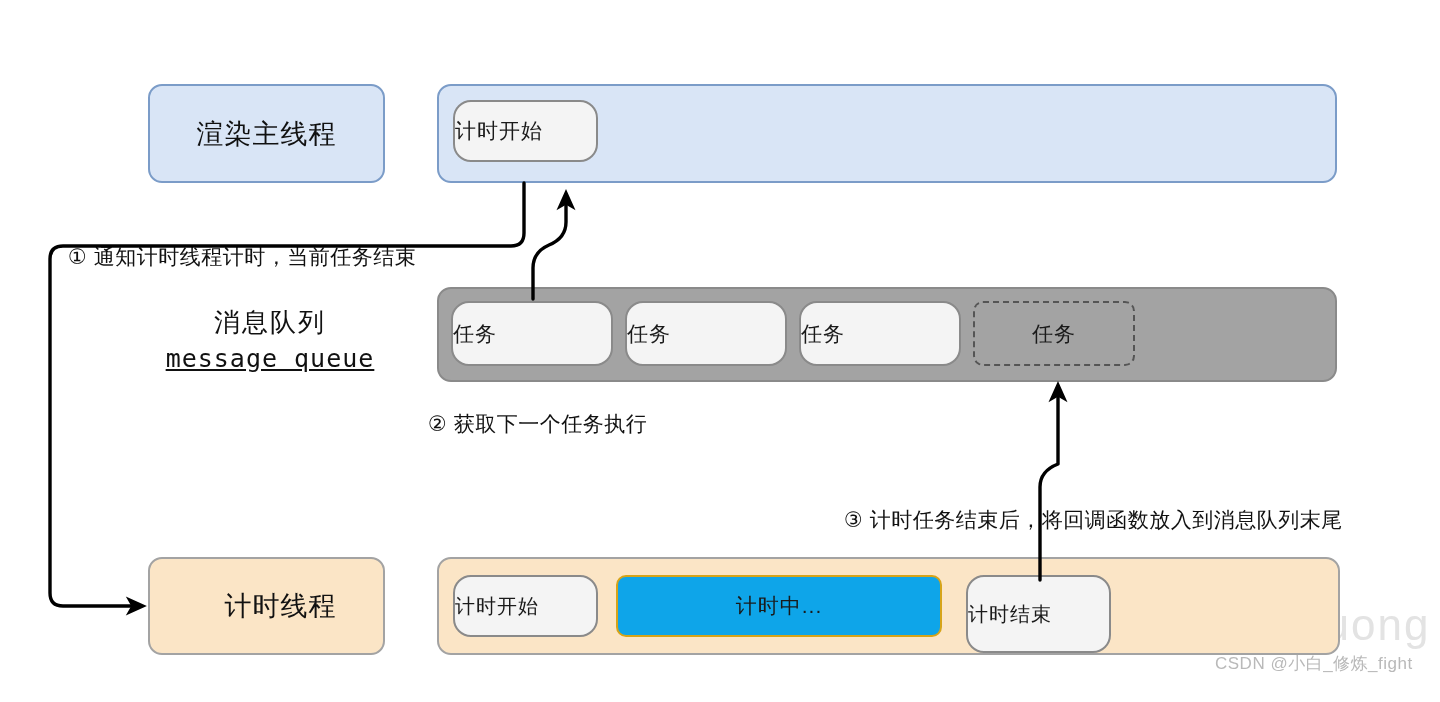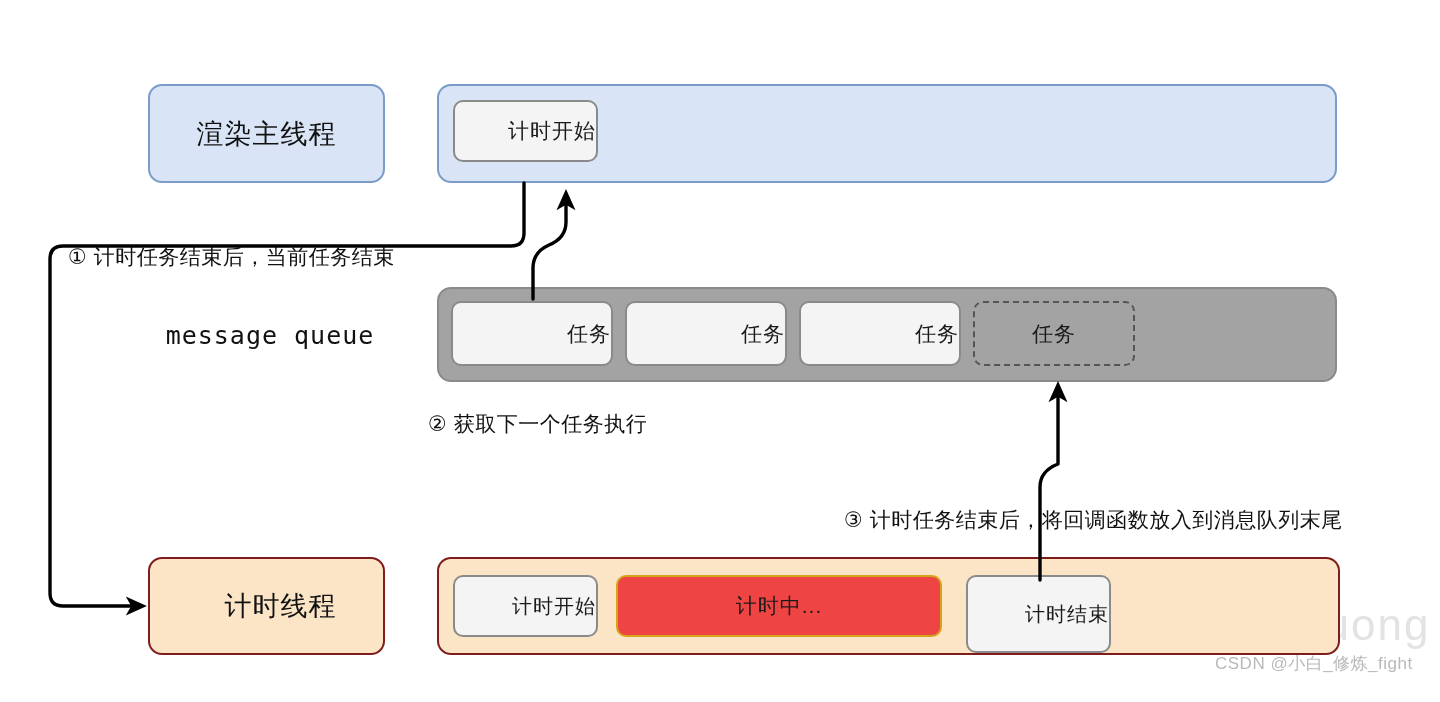--- a/index.html
+++ b/index.html
@@ -21,55 +21,55 @@
 
   
   .lane-blue {
     background: #d9e5f6;
     border: 2px solid #7b9cc8;
     border-radius: 14px;
     box-sizing: border-box;
   }
   .lane-orange {
     background: #fbe5c6;
-    border: 2px solid #7f1d1d;
+    border: 2px solid #a3a3a3;
     border-radius: 14px;
     box-sizing: border-box;
     padding-left: 28px;
   }
   .lane-gray {
     background: #a3a3a3;
     border: 2px solid #8a8a8a;
     border-radius: 14px;
     box-sizing: border-box;
   }
 
   
   .chip {
     background: #f4f4f4;
     border: 2px solid #8a8a8a;
-    border-radius: 10px;
-    box-sizing: border-box;
-    display: flex;
-    align-items: center;
-    justify-content: flex-end;
+    border-radius: 18px;
+    box-sizing: border-box;
+    display: flex;
+    align-items: center;
+    justify-content: flex-start;
     color: #1a1a1a;
   }
   .chip-dashed {
     background: transparent;
     border: 2px dashed #555555;
     border-radius: 10px;
     box-sizing: border-box;
     display: flex;
     align-items: center;
     justify-content: center;
     color: #1a1a1a;
   }
   .chip-orange {
-    background: #ef4444;
+    background: #0ea5e9;
     border: 2px solid #d6a419;
     border-radius: 10px;
     box-sizing: border-box;
     display: flex;
     align-items: center;
     justify-content: center;
     color: #1a1a1a;
   }
 
   
@@ -145,24 +145,25 @@
   <div class="abs lane-blue" style="left:148px; top:84px; width:237px; height:99px;">
     <div class="lane-title">渲染主线程</div>
   </div>
 
   <div class="abs lane-blue" style="left:437px; top:84px; width:900px; height:99px;">
     <div class="abs chip" style="left:14px; top:14px; width:145px; height:62px;">
       <span class="chip-text">计时开始</span>
     </div>
   </div>
 
-  <div class="abs note" style="left:68px; top:243px;">① 计时任务结束后，当前任务结束</div>
+  <div class="abs note" style="left:68px; top:243px;">① 通知计时线程计时，当前任务结束</div>
 
   <div class="abs" style="left:120px; top:305px; width:300px;">
-    <div class="queue-label-en" style="margin-top:16px;">message queue</div>
+    <div class="queue-label-cn">消息队列</div>
+    <div class="queue-label-en" style="margin-top:4px;text-decoration:underline;">message queue</div>
   </div>
 
   <div class="abs lane-gray" style="left:437px; top:287px; width:900px; height:95px;">
     <div class="abs chip" style="left:12px; top:12px; width:162px; height:65px;">
       <span class="chip-text">任务</span>
     </div>
     <div class="abs chip" style="left:186px; top:12px; width:162px; height:65px;">
       <span class="chip-text">任务</span>
     </div>
     <div class="abs chip" style="left:360px; top:12px; width:162px; height:65px;">

